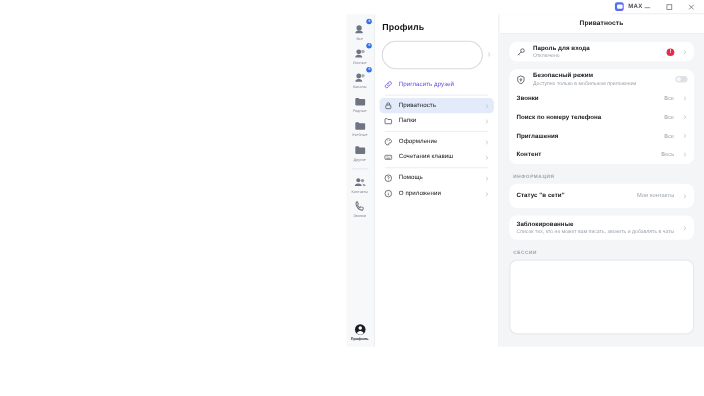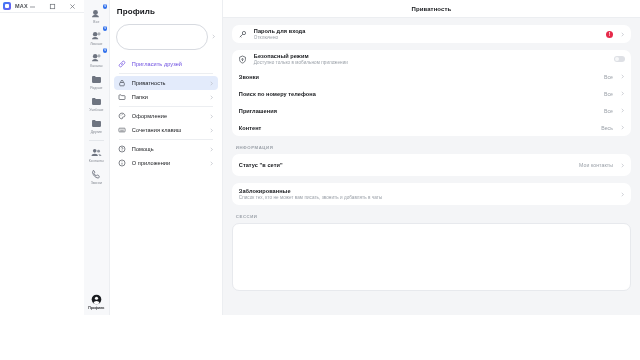--- a/index.html
+++ b/index.html
@@ -6,22 +6,23 @@
   html, body {
     width: 640px; height: 360px;
     overflow: hidden;
     background: #ffffff;
     font-family: "Liberation Sans", sans-serif;
     -webkit-font-smoothing: antialiased;
   }
   .app {
     position: relative;
     width: 640px; height: 315px;
-    display: flex; flex-direction: row;
+    display: flex; flex-direction: column;
     background: #ffffff;
+    align-items: flex-end;
   }
 
   
   .titlebar {
     height: 13px;
     flex: 0 0 13px;
     background: #ffffff;
     border-bottom: 1px solid #eceef1;
     display: flex; align-items: center;
     padding: 0 2px 0 3px;

